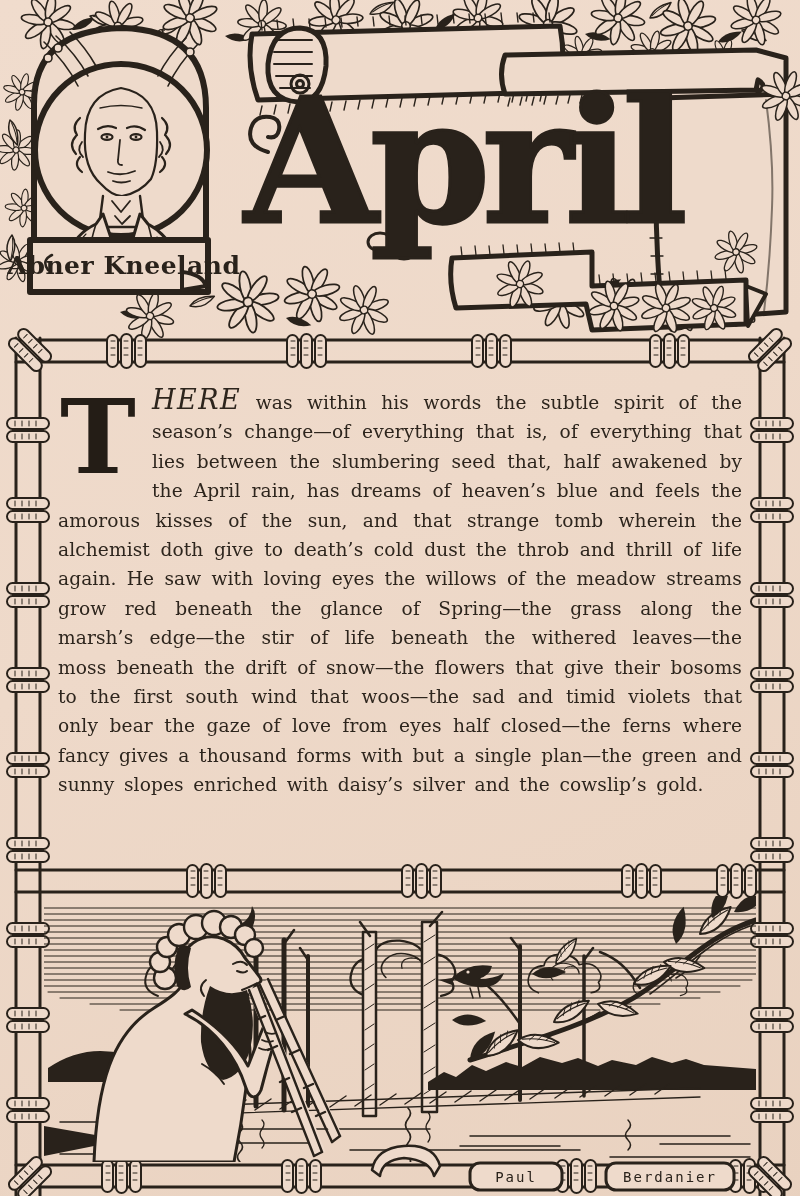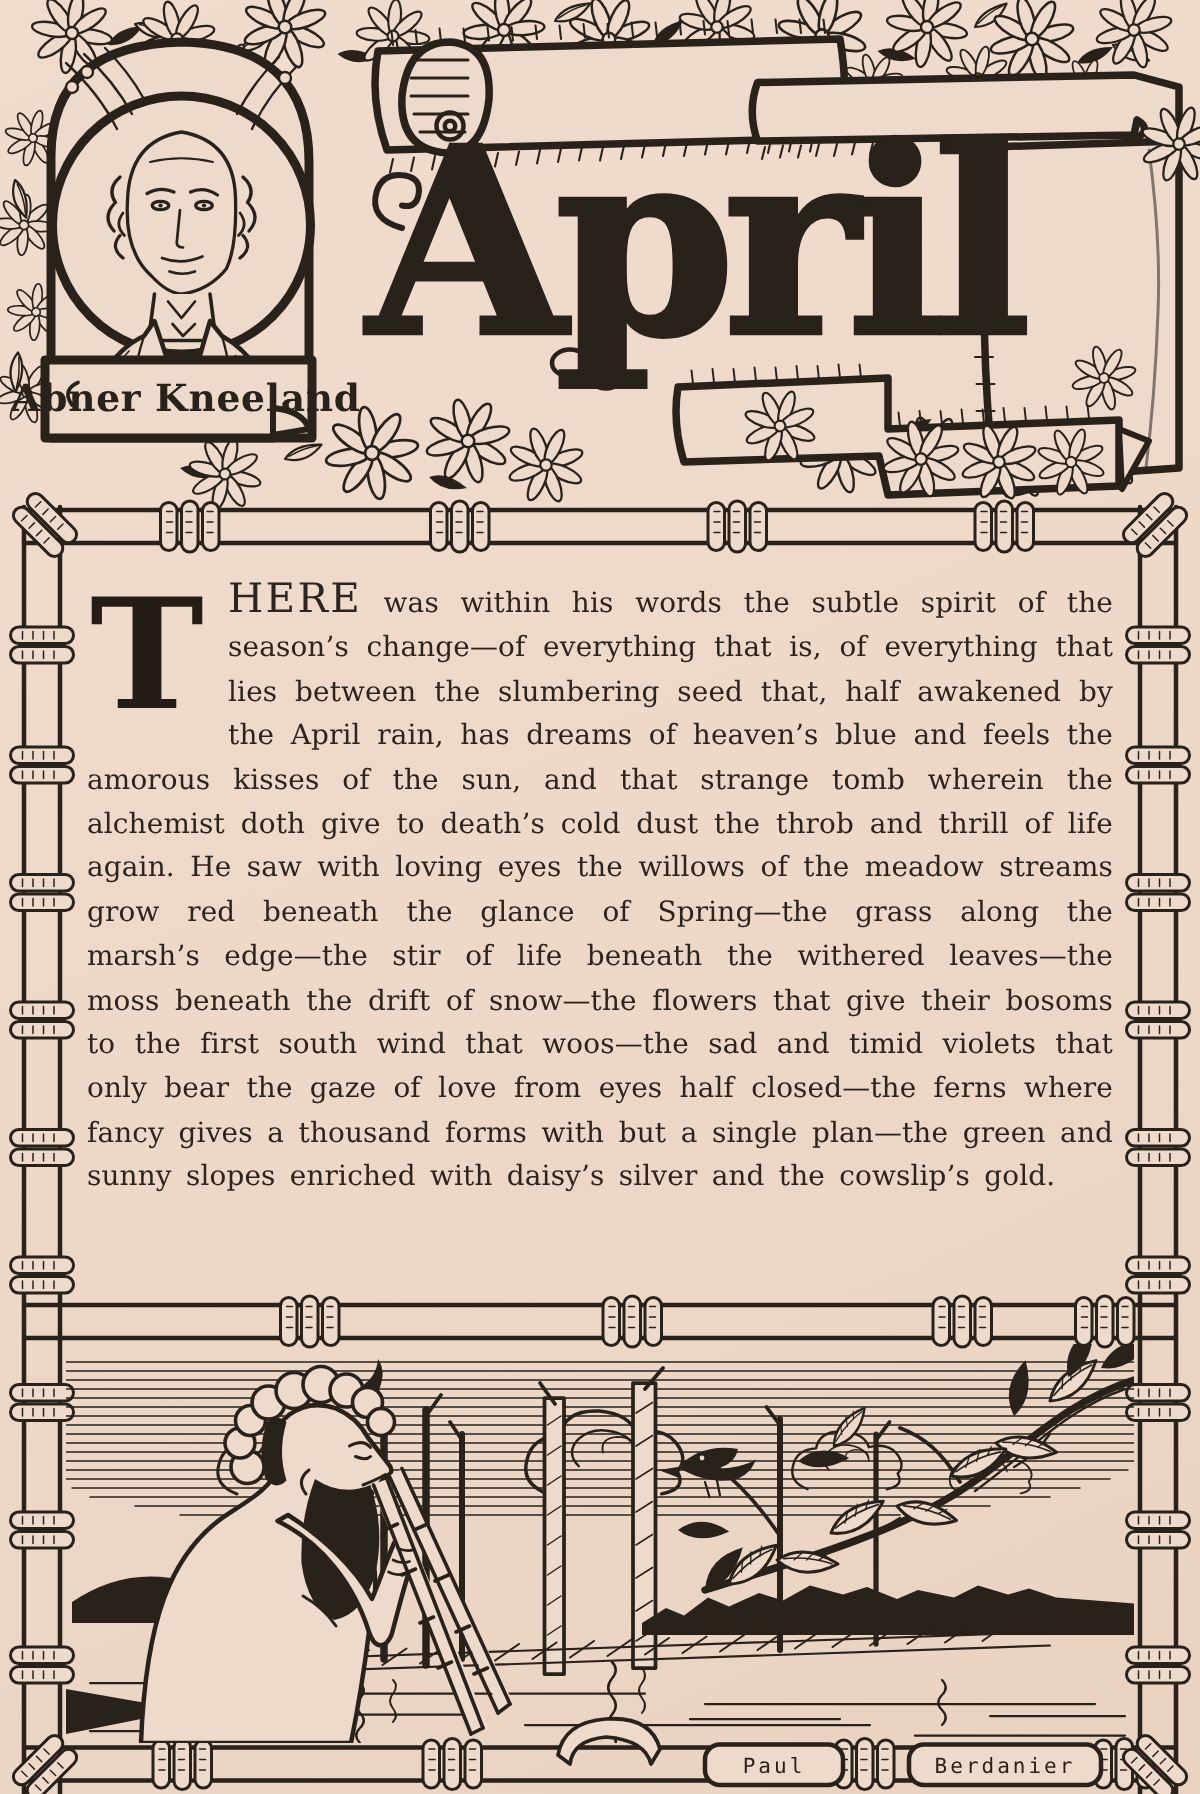--- a/index.html
+++ b/index.html
@@ -18,21 +18,21 @@
   .filli { fill:var(--ink); stroke:none; }
   .blackletter { font-family:"DejaVu Serif","Liberation Serif",serif; font-weight:bold; fill:var(--ink); }
   .plaquetext { font-family:"DejaVu Serif",serif; font-weight:bold; font-size:25px; fill:var(--ink); letter-spacing:0.5px; }
   .sigtext { font-family:"DejaVu Sans Mono","Liberation Mono",monospace; font-size:14px; fill:var(--ink); letter-spacing:2px; }
 
   .article { position:absolute; left:58px; top:388px; width:684px; z-index:3;
              color:#2d251d; font-size:18.6px; line-height:29.4px;
              text-align:justify; word-spacing:3.5px; letter-spacing:0.1px; }
   .dropcap { float:left; font-size:102px; line-height:82px; padding:8px 16px 0 2px;
              font-weight:bold; color:#241d16; }
-  .lead { font-size:27px; letter-spacing:1.5px; line-height:20px; }
+  .lead { font-size:27px; letter-spacing:1.5px; line-height:20px;font-style:italic; }
 </style>
 </head>
 <body>
 
 <div class="page">
 
   <svg class="header-art" width="800" height="345" viewBox="0 0 800 345">
     <defs>
       <g id="daisy">
         <g class="ink fillp" stroke-width="1.6">

